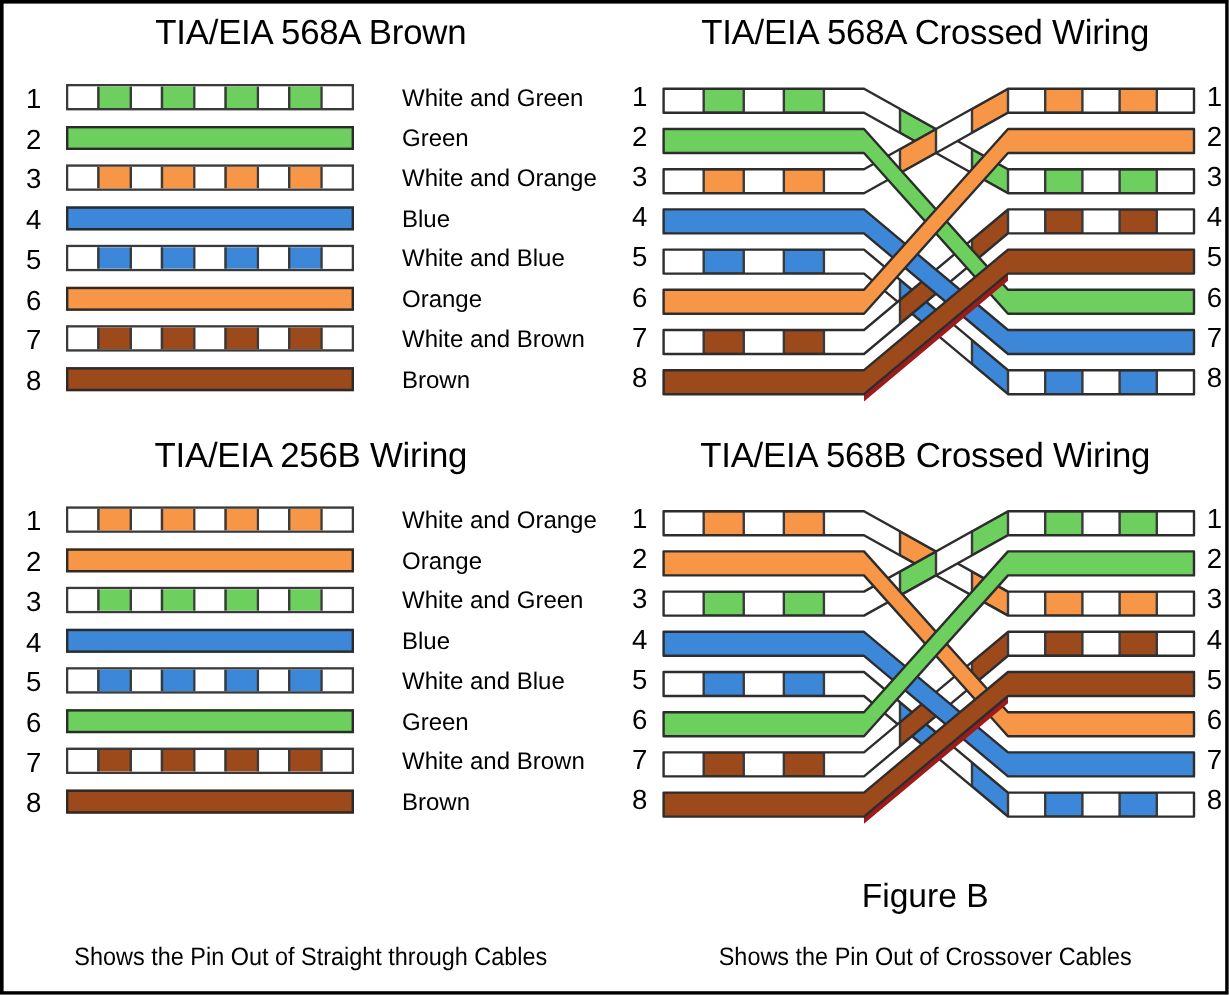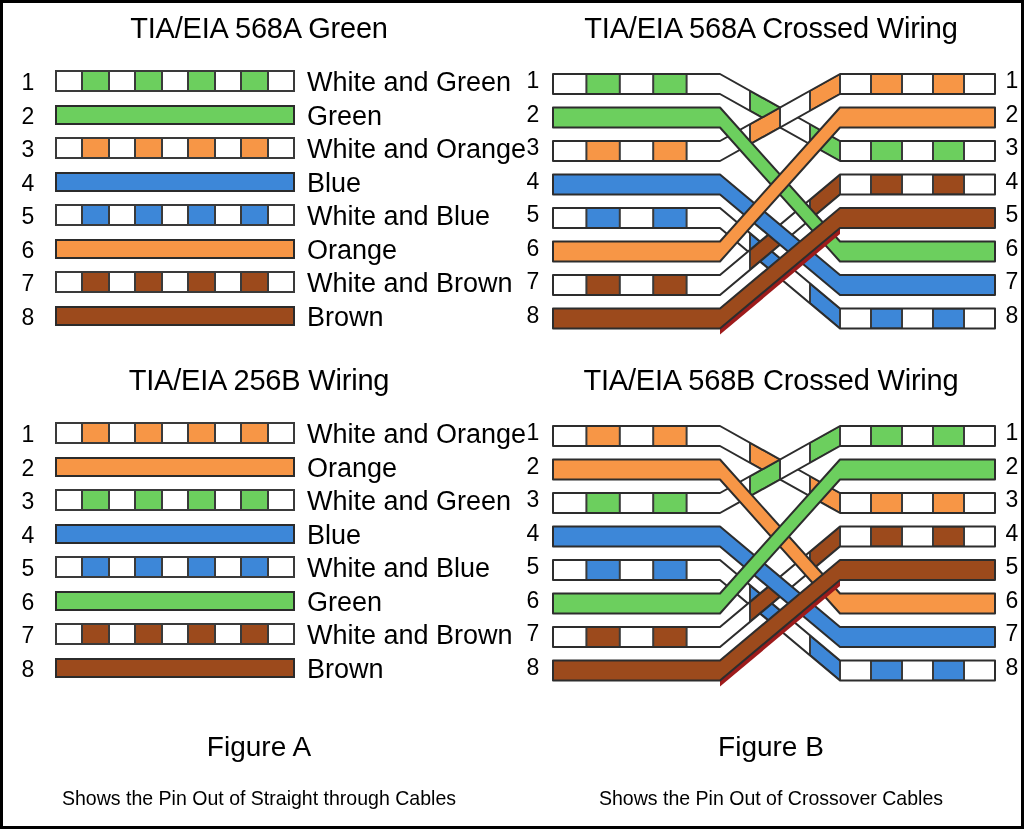--- a/index.html
+++ b/index.html
@@ -48,24 +48,25 @@
   .pin-num {
     position: absolute;
     font-size: 23px;
     line-height: 26px;
     color: #000000;
     text-align: center;
     width: 26px;
   }
   .wire-label {
     position: absolute;
-    font-size: 27px;
+    font-size: 20px;
     line-height: 26px;
     color: #000000;
     white-space: nowrap;
+    margin-left: 28px;
   }
 
   
   .wire {
     position: absolute;
     box-sizing: border-box;
     border: 2px solid #3a3a3a;
     background: #ffffff;
     display: flex;
     overflow: hidden;
@@ -106,21 +107,21 @@
     font-stretch: condensed;
     transform: scaleX(0.93);
   }
 </style>
 </head>
 <body>
 
 <div id="page">
 
   <div class="panel" id="panel-a-top" style="left:0px; top:8px; width:512px; height:340px;">
-    <div class="panel-title">TIA/EIA 568A Green</div>
+    <div class="panel-title">TIA/EIA 568A Brown</div>
     <div id="rows-a-top">
         <div class="row" style="top: 58px;">
           <div class="pin-num" style="left: 12px;">1</div>
           <div class="wire" style="left: 52px; width: 240px; top: 1px; height: 22px;">
             <span class="seg" style="background: rgb(255, 255, 255);"></span>
             <span class="seg c" style="background: rgb(108, 207, 94);"></span>
             <span class="seg" style="background: rgb(255, 255, 255);"></span>
             <span class="seg c" style="background: rgb(108, 207, 94);"></span>
             <span class="seg" style="background: rgb(255, 255, 255);"></span>
             <span class="seg c" style="background: rgb(108, 207, 94);"></span>
@@ -829,19 +830,18 @@
           <text x="497" y="144" text-anchor="middle" font-family="&quot;Liberation Sans&quot;, sans-serif" font-size="23" fill="#000000">3</text>
           <text x="497" y="177.5" text-anchor="middle" font-family="&quot;Liberation Sans&quot;, sans-serif" font-size="23" fill="#000000">4</text>
           <text x="497" y="211" text-anchor="middle" font-family="&quot;Liberation Sans&quot;, sans-serif" font-size="23" fill="#000000">5</text>
           <text x="497" y="244.5" text-anchor="middle" font-family="&quot;Liberation Sans&quot;, sans-serif" font-size="23" fill="#000000">6</text>
           <text x="497" y="278" text-anchor="middle" font-family="&quot;Liberation Sans&quot;, sans-serif" font-size="23" fill="#000000">7</text>
           <text x="497" y="311.5" text-anchor="middle" font-family="&quot;Liberation Sans&quot;, sans-serif" font-size="23" fill="#000000">8</text>
         </g>
       </svg>
   </div>
 
-  <div class="caption-big" style="left:0px; top:728px; width:512px;">Figure A</div>
   <div class="caption-small" style="left:0px; top:782px; width:512px;">Shows the Pin Out of Straight through Cables</div>
 
   <div class="caption-big" style="left:512px; top:728px; width:512px;">Figure B</div>
   <div class="caption-small" style="left:512px; top:782px; width:512px;">Shows the Pin Out of Crossover Cables</div>
 
 </div>
 
 </body></html>

